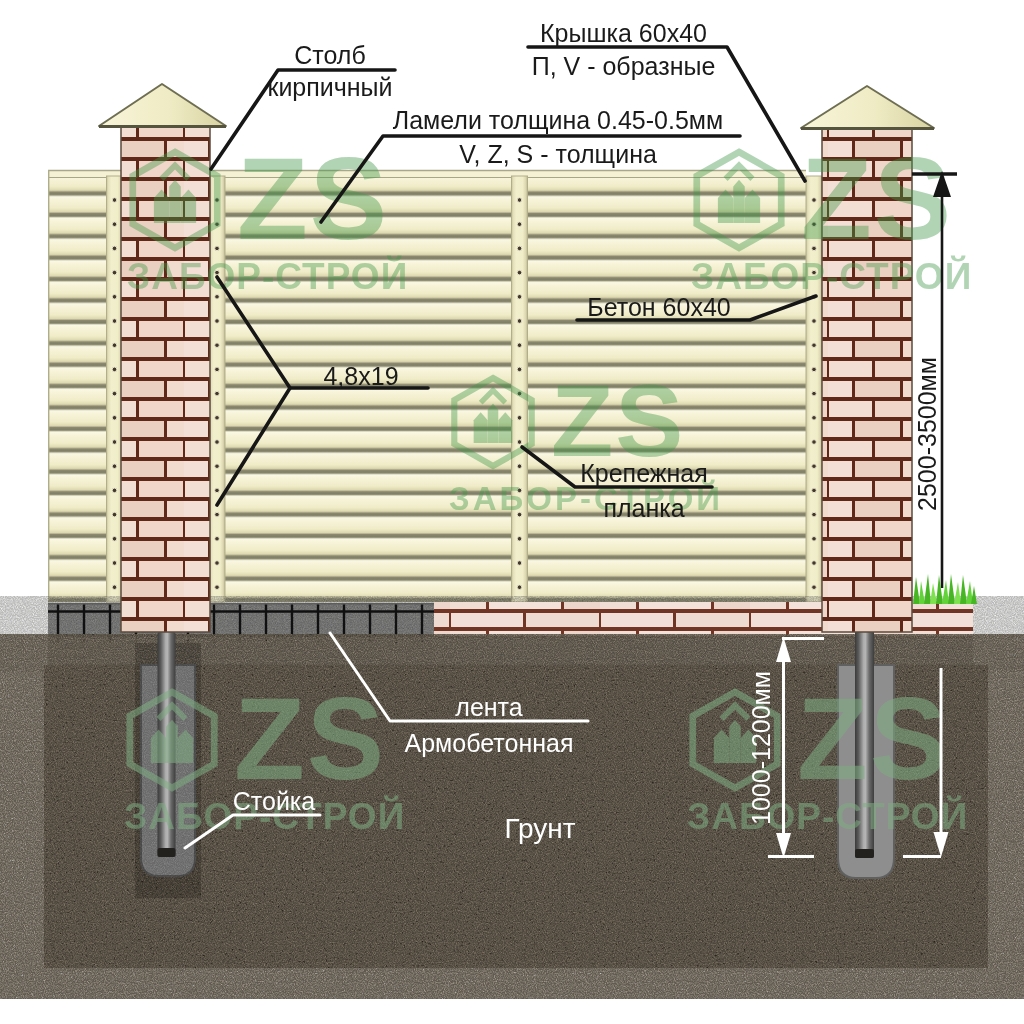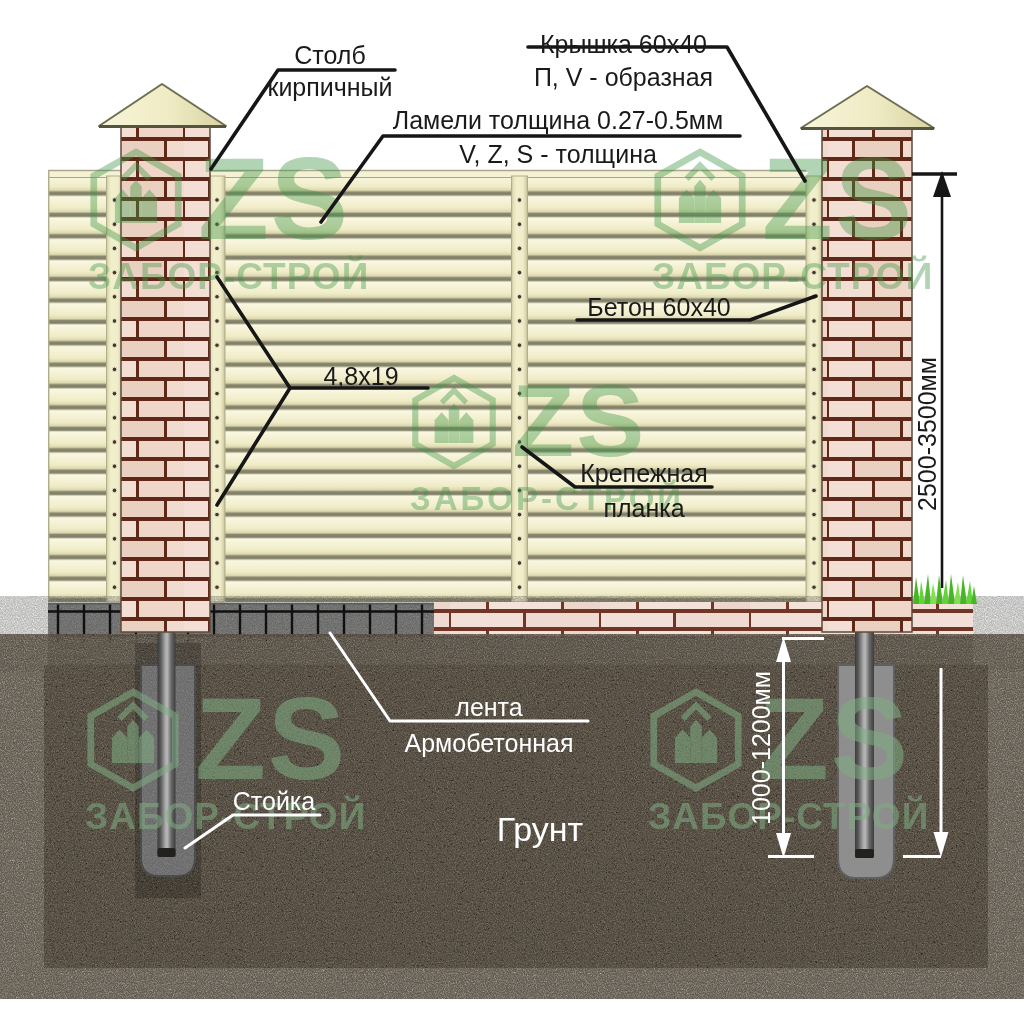--- a/index.html
+++ b/index.html
@@ -6,26 +6,26 @@
   .stage {
     position:relative; width:1024px; height:1024px; background:#ffffff;
     overflow:hidden; font-family:"Liberation Sans", sans-serif;
   }
   svg.layer { position:absolute; left:0; top:0; width:1024px; height:1024px; }
   .lbl {
     position:absolute; color:#1a1a1a; font-size:25px; line-height:32px;
     text-align:center; white-space:nowrap;
   }
   .lbl.white { color:#ffffff; }
-  .lbl.big { font-size:34px; }
+  .lbl.big { font-size:28px; }
   .rot { transform:rotate(-90deg); }
-  .lh33 { line-height:33px;margin-top:11px; } .lh34 { line-height:34px; }
+  .lh33 { line-height:33px; } .lh34 { line-height:34px; }
   .lh39 { line-height:39px; } .lh35 { line-height:35px; } .lh36 { line-height:36px; }
   
-  .wm { position:absolute; color:#3f9747; opacity:0.40; }
+  .wm { position:absolute; color:#3f9747; opacity:0.40;margin-left:39px; }
   .wm-row { display:flex; align-items:center; gap:14px; }
   .wm-hex { width:96px; height:104px; }
   .wm-zs { font-weight:bold; font-size:116px; line-height:0.82; letter-spacing:2px; }
   .wm-cap { font-weight:bold; font-size:37px; letter-spacing:1px; margin-top:4px; white-space:nowrap; }
   .wm.small .wm-hex { width:88px; height:100px; }
   .wm.small .wm-zs { font-size:102px; }
   .wm.small .wm-cap { font-size:33px; letter-spacing:3px; margin-top:8px; }
   .wm.soil { color:#7fae83; opacity:0.55; }
 </style>
 </head>
@@ -341,25 +341,25 @@
     </g>
   </svg>
 
   <div class="lbl" style="left:240px; top:39px; width:180px;">
     <div>Столб</div>
     <div>кирпичный</div>
   </div>
 
   <div class="lbl lh33" style="left:516px; top:17px; width:215px;">
     <div>Крышка 60x40</div>
-    <div>П, V - образная</div>
+    <div>П, V - образные</div>
   </div>
 
   <div class="lbl lh34" style="left:372px; top:103px; width:372px;">
-    <div>Ламели толщина 0.27-0.5мм</div>
+    <div>Ламели толщина 0.45-0.5мм</div>
     <div>V, Z, S - толщина</div>
   </div>
 
   <div class="lbl" style="left:567px; top:291px; width:184px;">Бетон 60x40</div>
 
   <div class="lbl lh39" style="left:282px; top:357px; width:158px;">
     <div>4,8x19</div>
   </div>
 
   <div class="lbl lh35" style="left:569px; top:456px; width:150px;">

